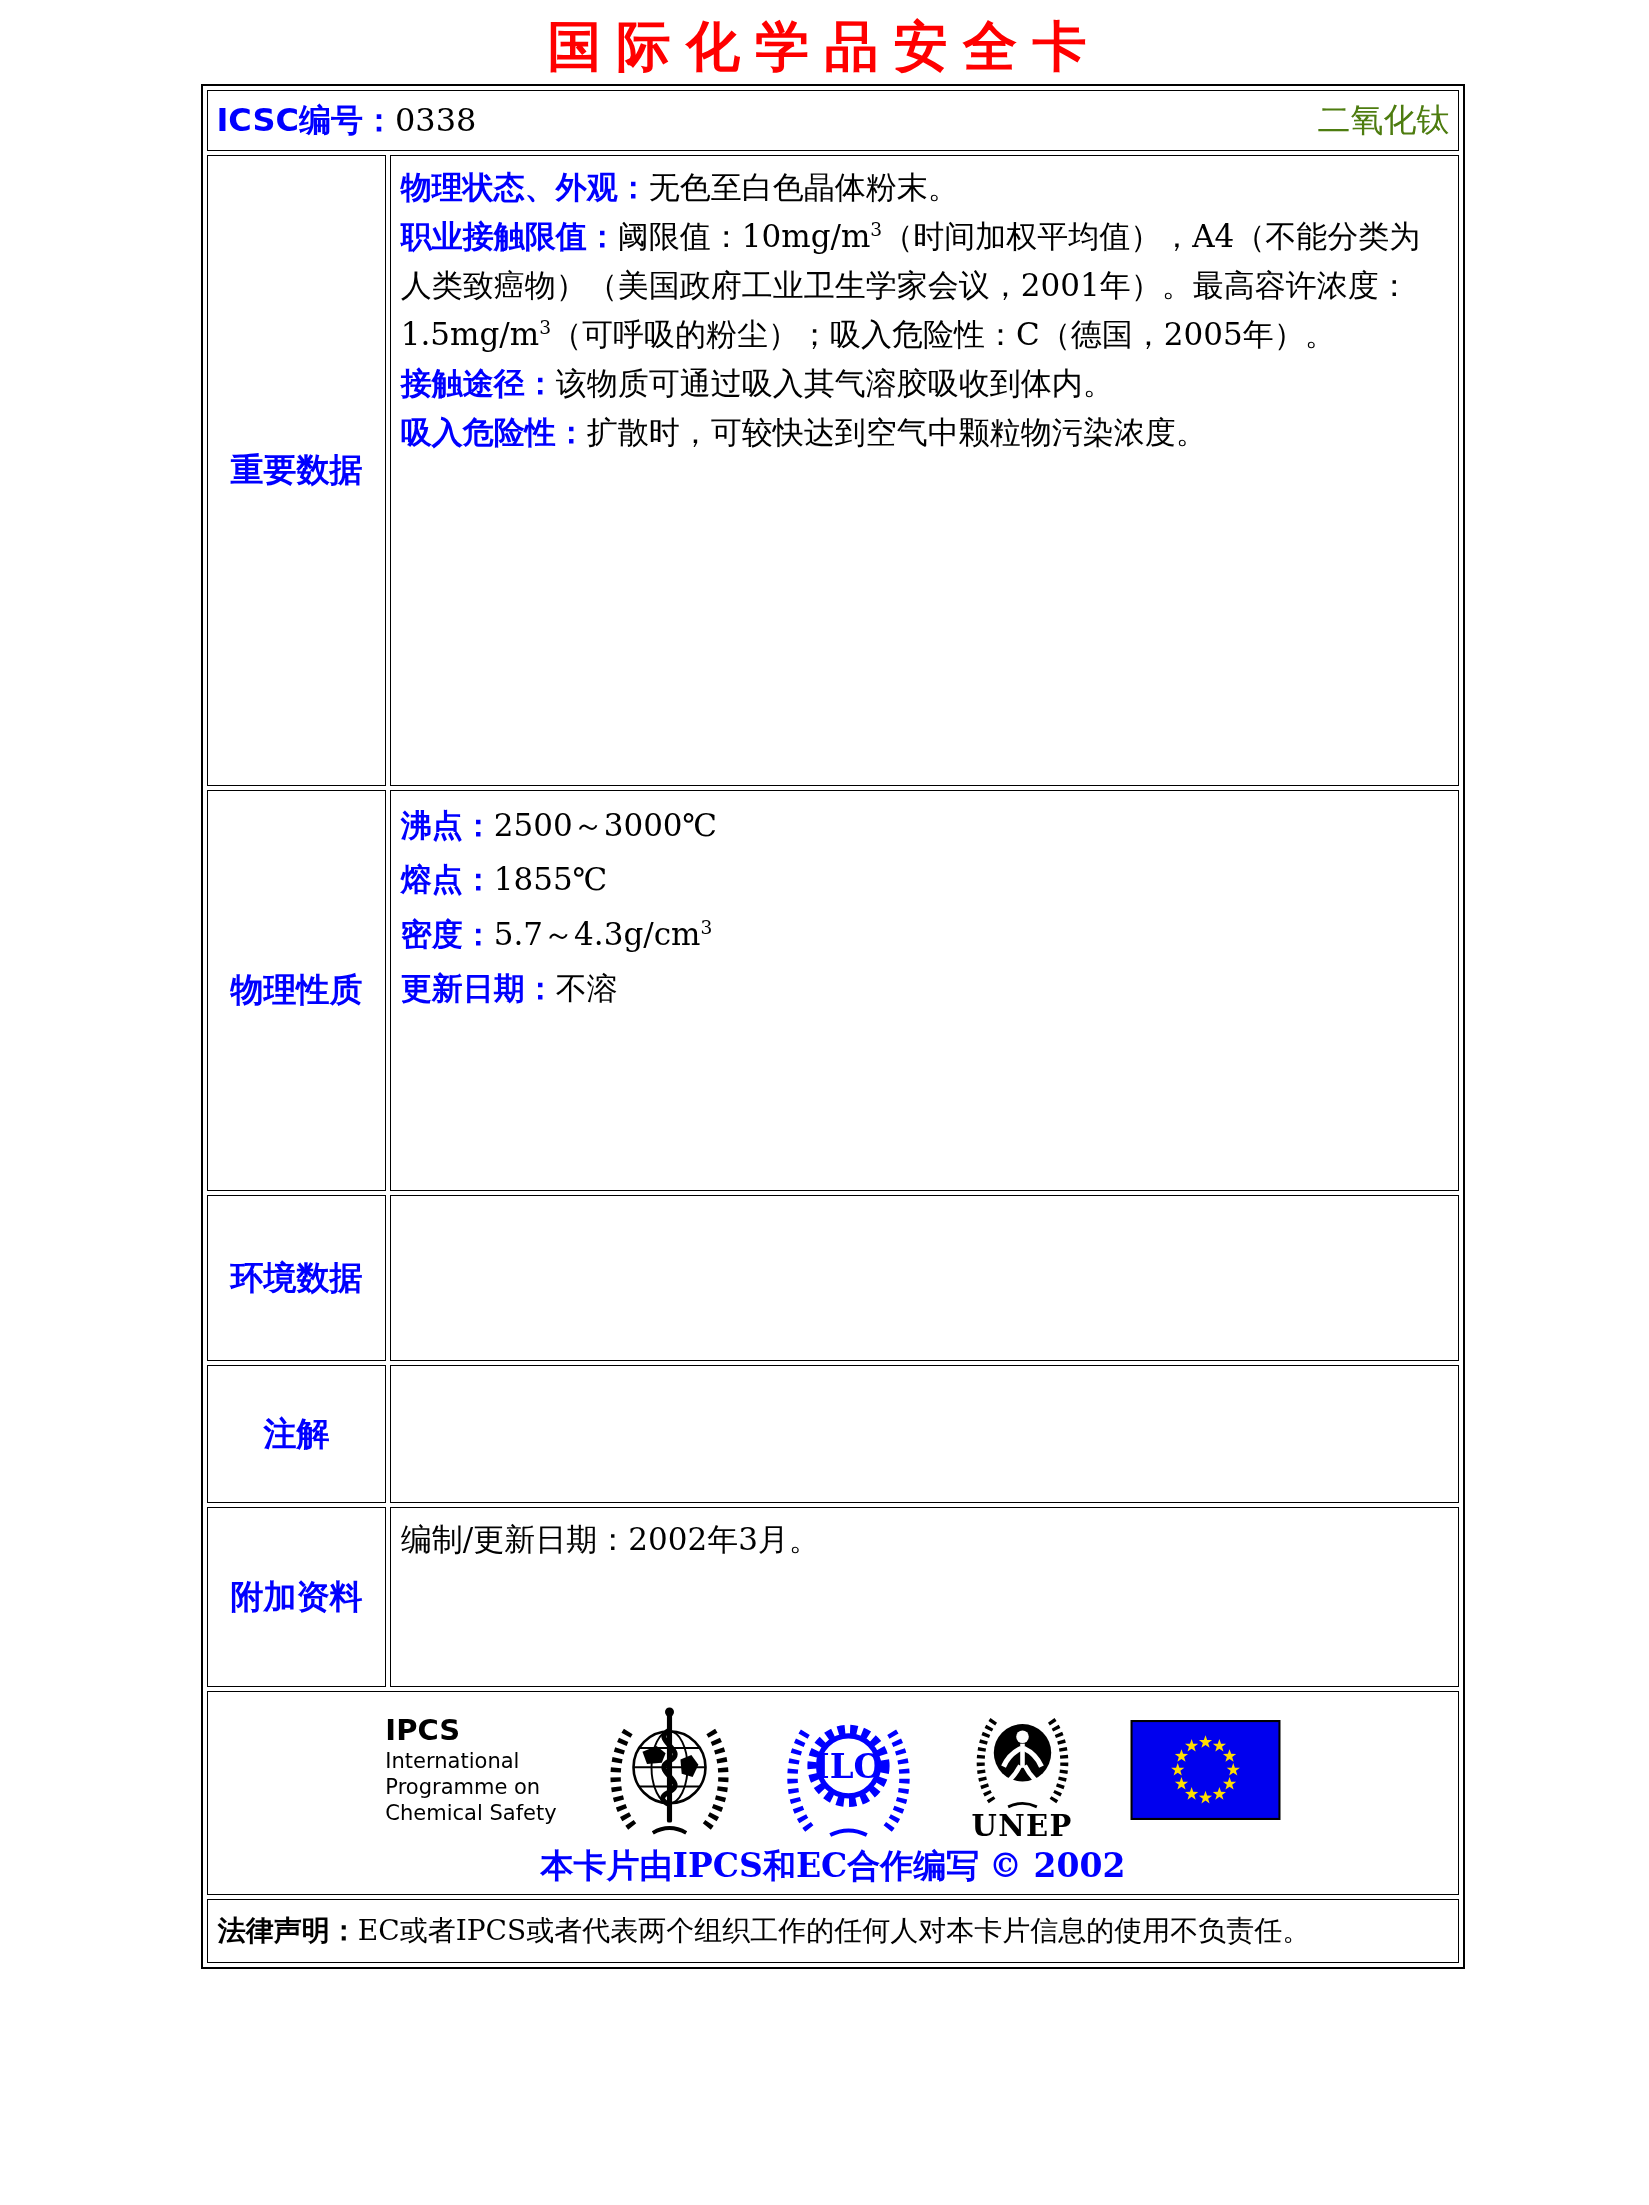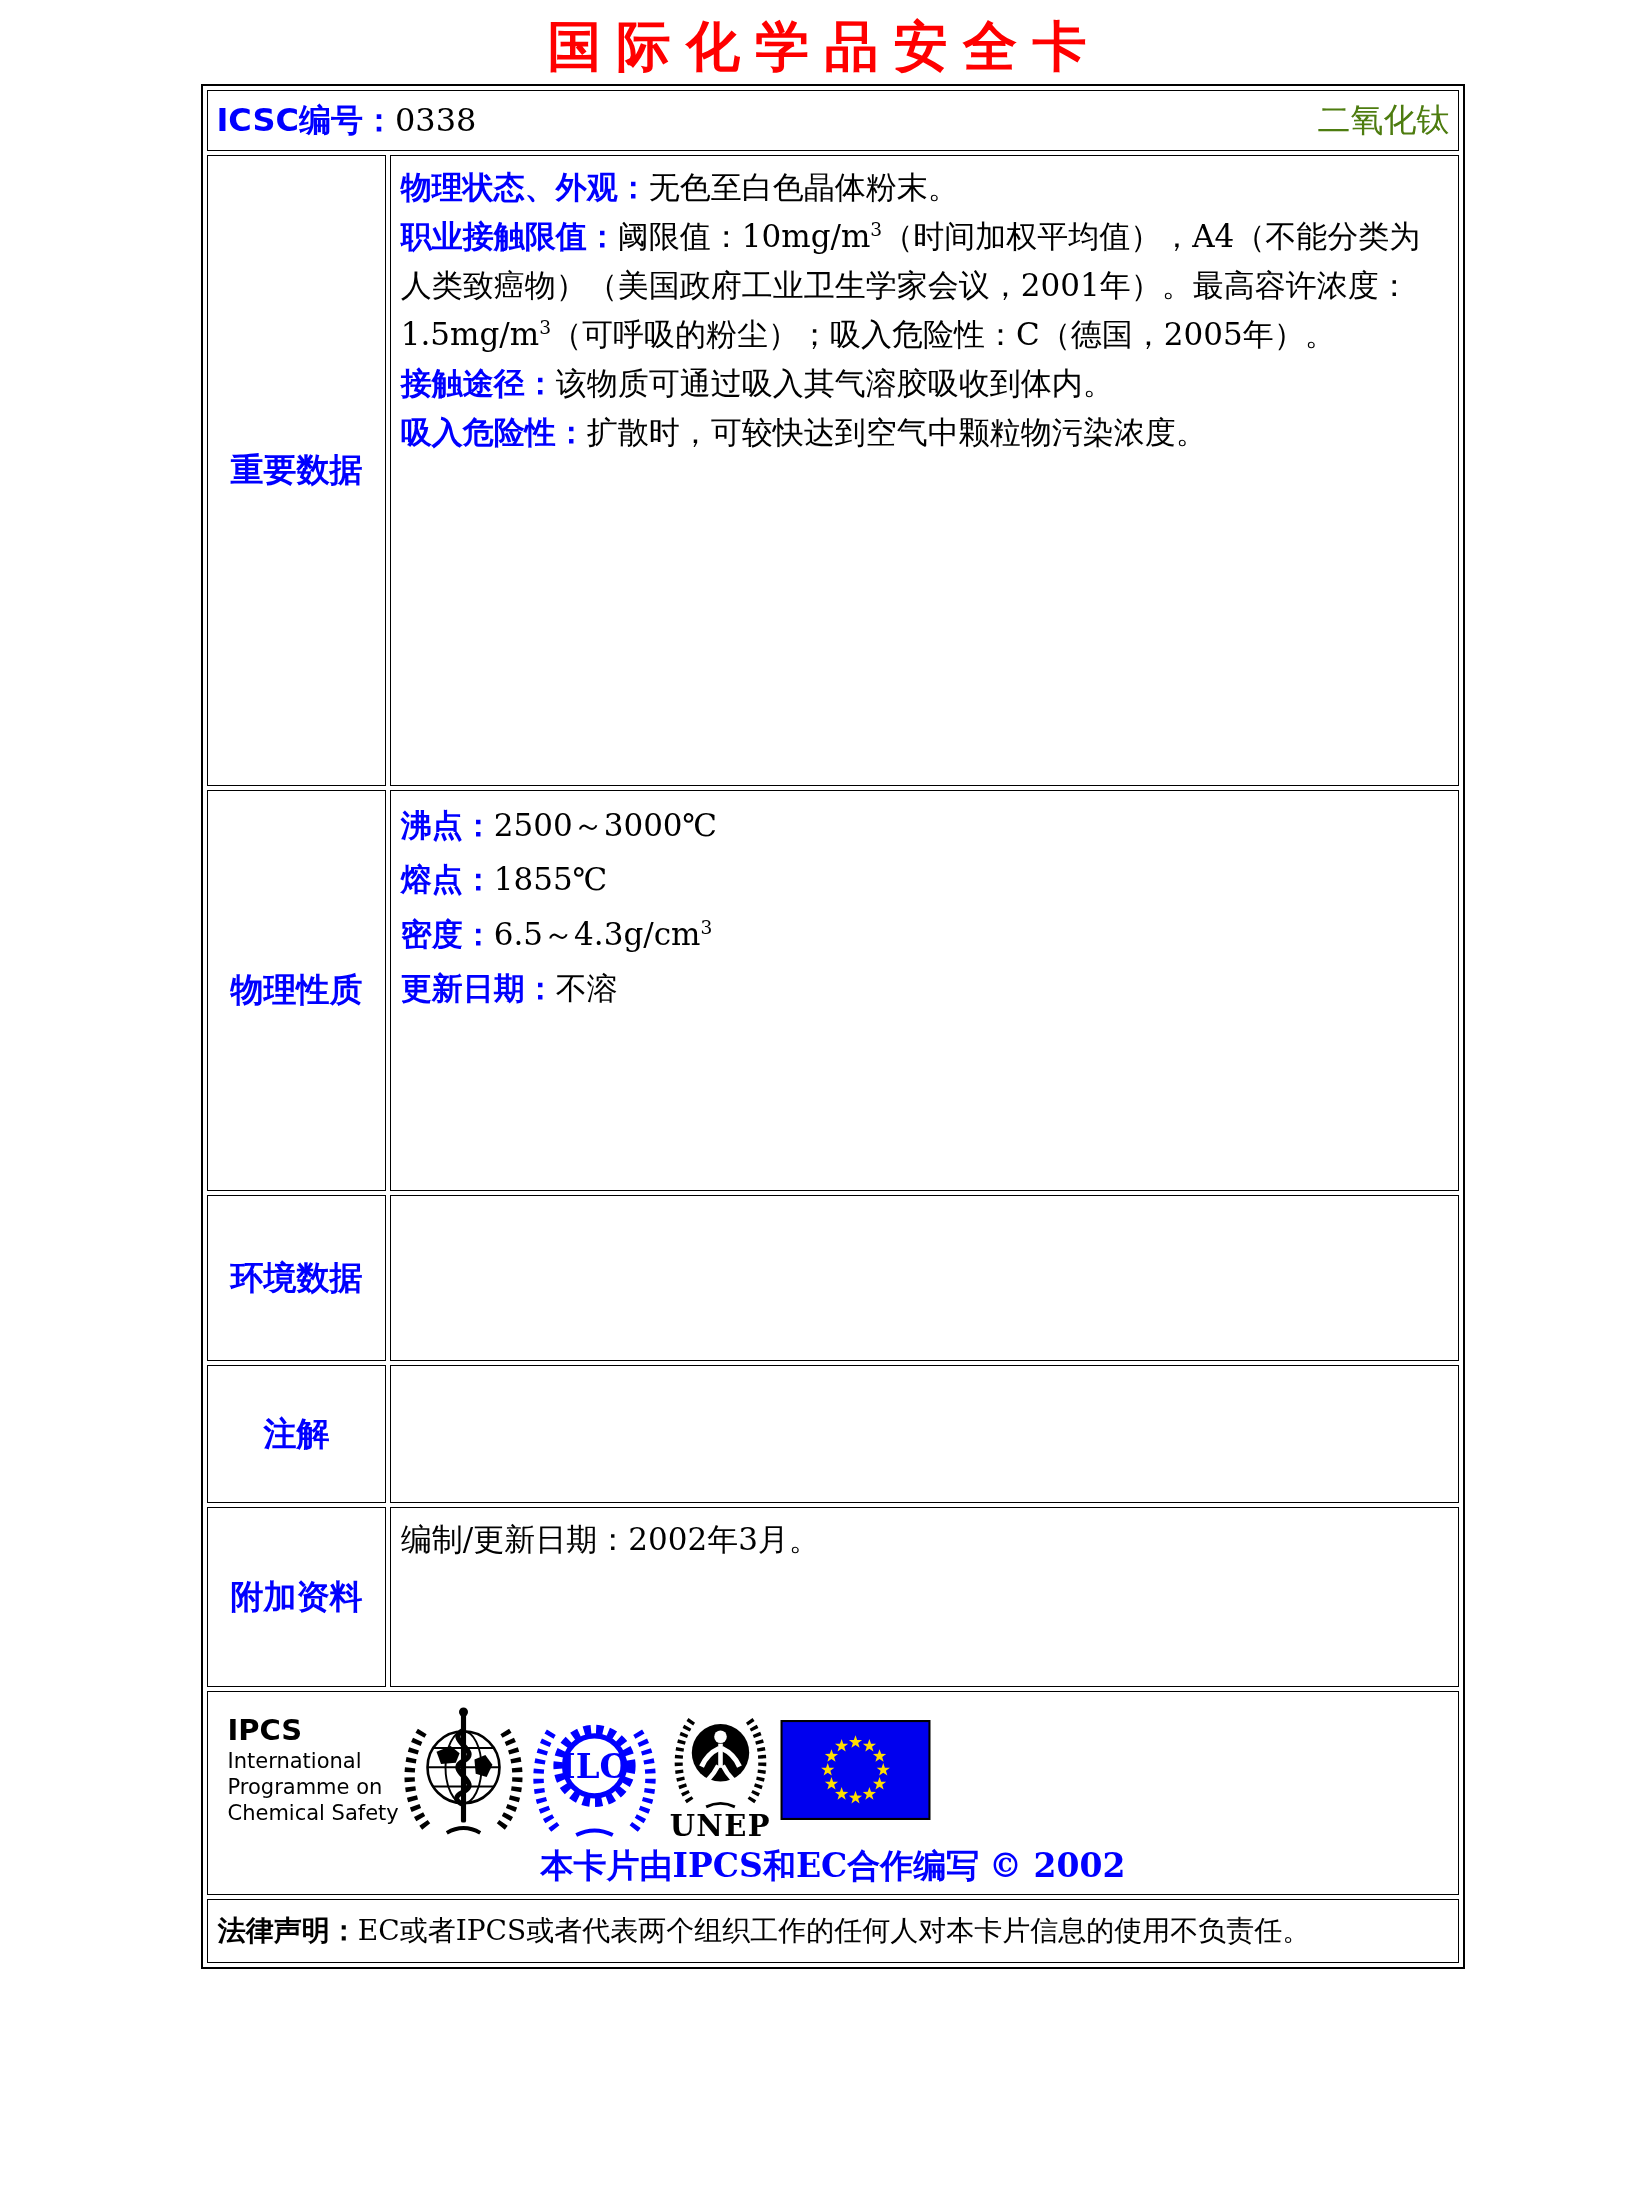--- a/index.html
+++ b/index.html
@@ -75,23 +75,24 @@
   td.content-cell p { margin:0; }
   p.mt-small { margin-top:7px; }
   p.mt-gap   { margin-top:77px; }
   sup { font-size:60%; line-height:0; vertical-align:super; }
 
   .phys-line { line-height:1.75; }
 
   td.footer-cell { padding:9.8px 19.5px 4.2px 19.5px; vertical-align:top; }
   .footer-logos {
     display:flex;
-    justify-content:flex-start;
+    justify-content:center;
     align-items:center;
     height:137px;
+    gap:48px;
   }
   .ipcs-block { font-family:"DejaVu Sans", sans-serif; align-self:flex-start; margin-top:12.6px; }
   .ipcs-title { font-size:29px; font-weight:bold; line-height:1.15; }
   .ipcs-line  { font-size:21px; line-height:1.25; }
   .logo { display:block; }
   .logo.who  { width:129px; height:135px; }
   .logo.ilo  { width:133px; height:137px; }
   .unep-block { text-align:center; }
   .logo.unep { width:119px; height:112px; margin:0 auto; }
   .unep-text { font-family:"DejaVu Serif", serif; font-weight:bold; font-size:29px; letter-spacing:1.4px; line-height:1; }
@@ -143,21 +144,21 @@
     </td>
   </tr>
 
   <tr class="r3">
     <td class="label-cell r3">
       <span>物理性质</span>
     </td>
     <td class="content-cell r3">
       <p class="phys-line"><span class="blue-label">沸点：</span><span>2500～3000℃</span></p>
       <p class="phys-line"><span class="blue-label">熔点：</span><span>1855℃</span></p>
-      <p class="phys-line"><span class="blue-label">密度：</span><span>6.5～4.3g/cm</span><sup>3</sup></p>
+      <p class="phys-line"><span class="blue-label">密度：</span><span>5.7～4.3g/cm</span><sup>3</sup></p>
       <p class="phys-line"><span class="blue-label">更新日期：</span><span>不溶</span></p>
     </td>
   </tr>
 
   <tr class="r4">
     <td class="label-cell r4">
       <span>环境数据</span>
     </td>
     <td class="content-cell r4"></td>
   </tr>

